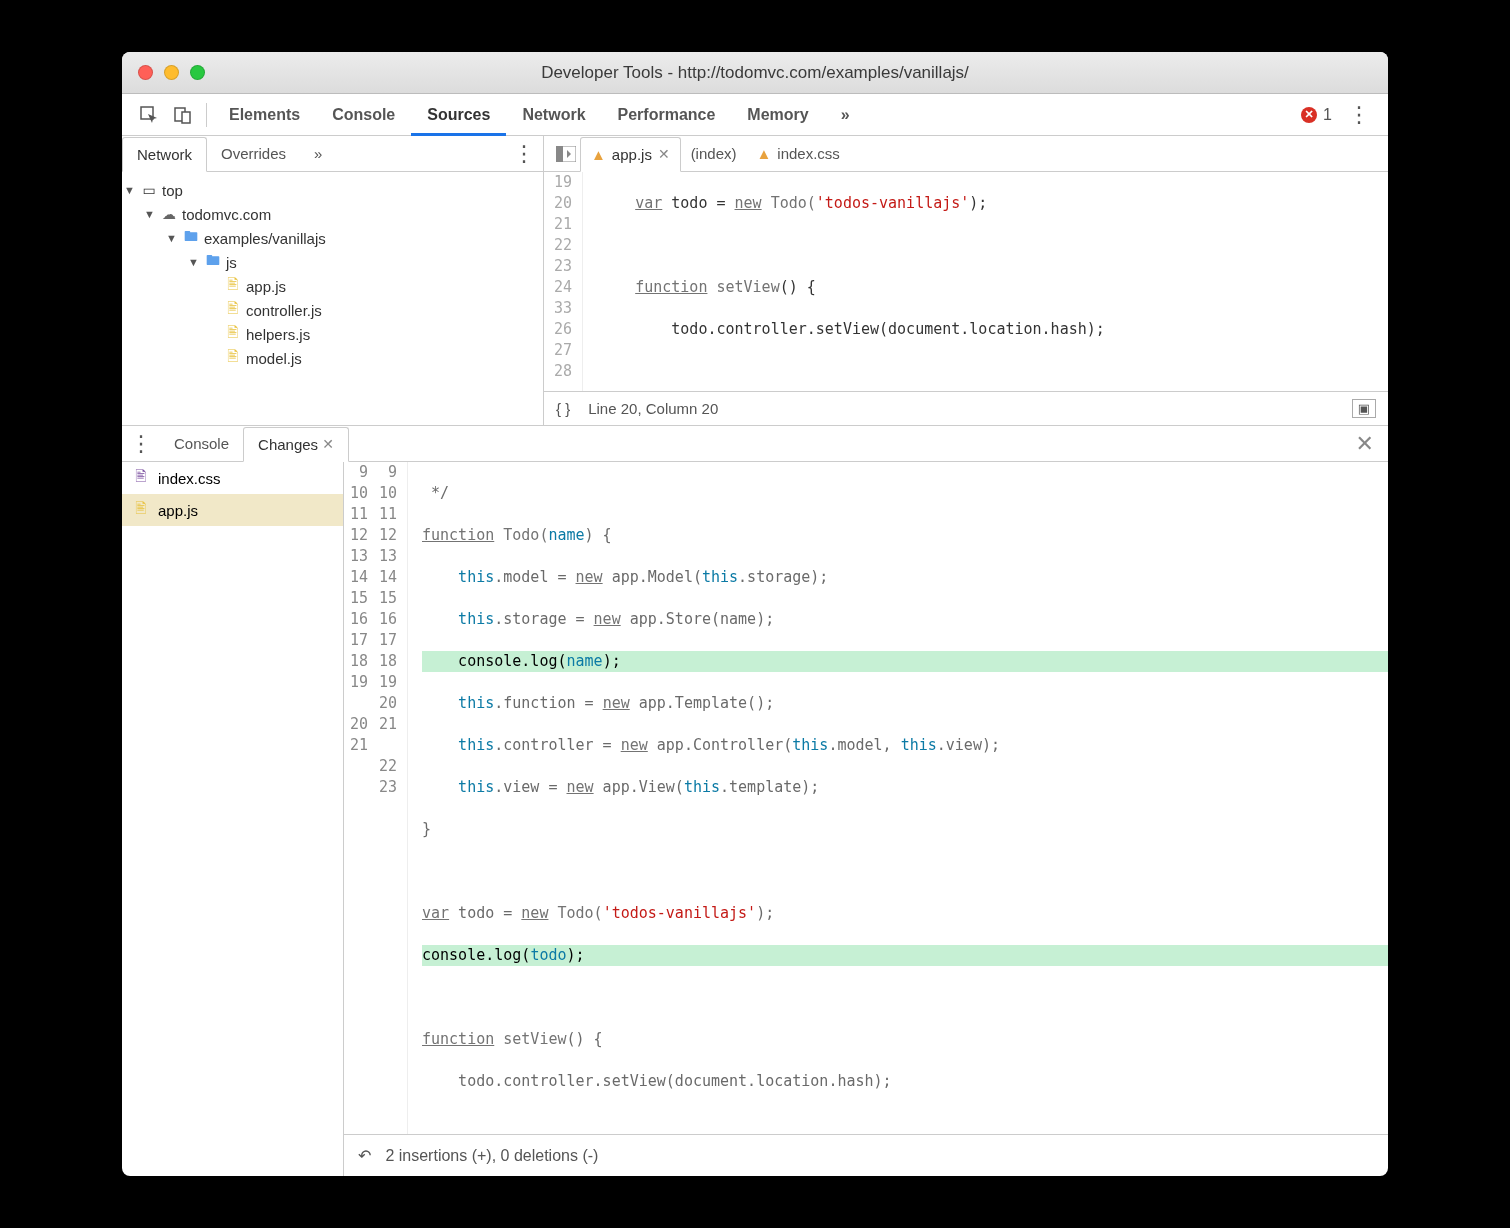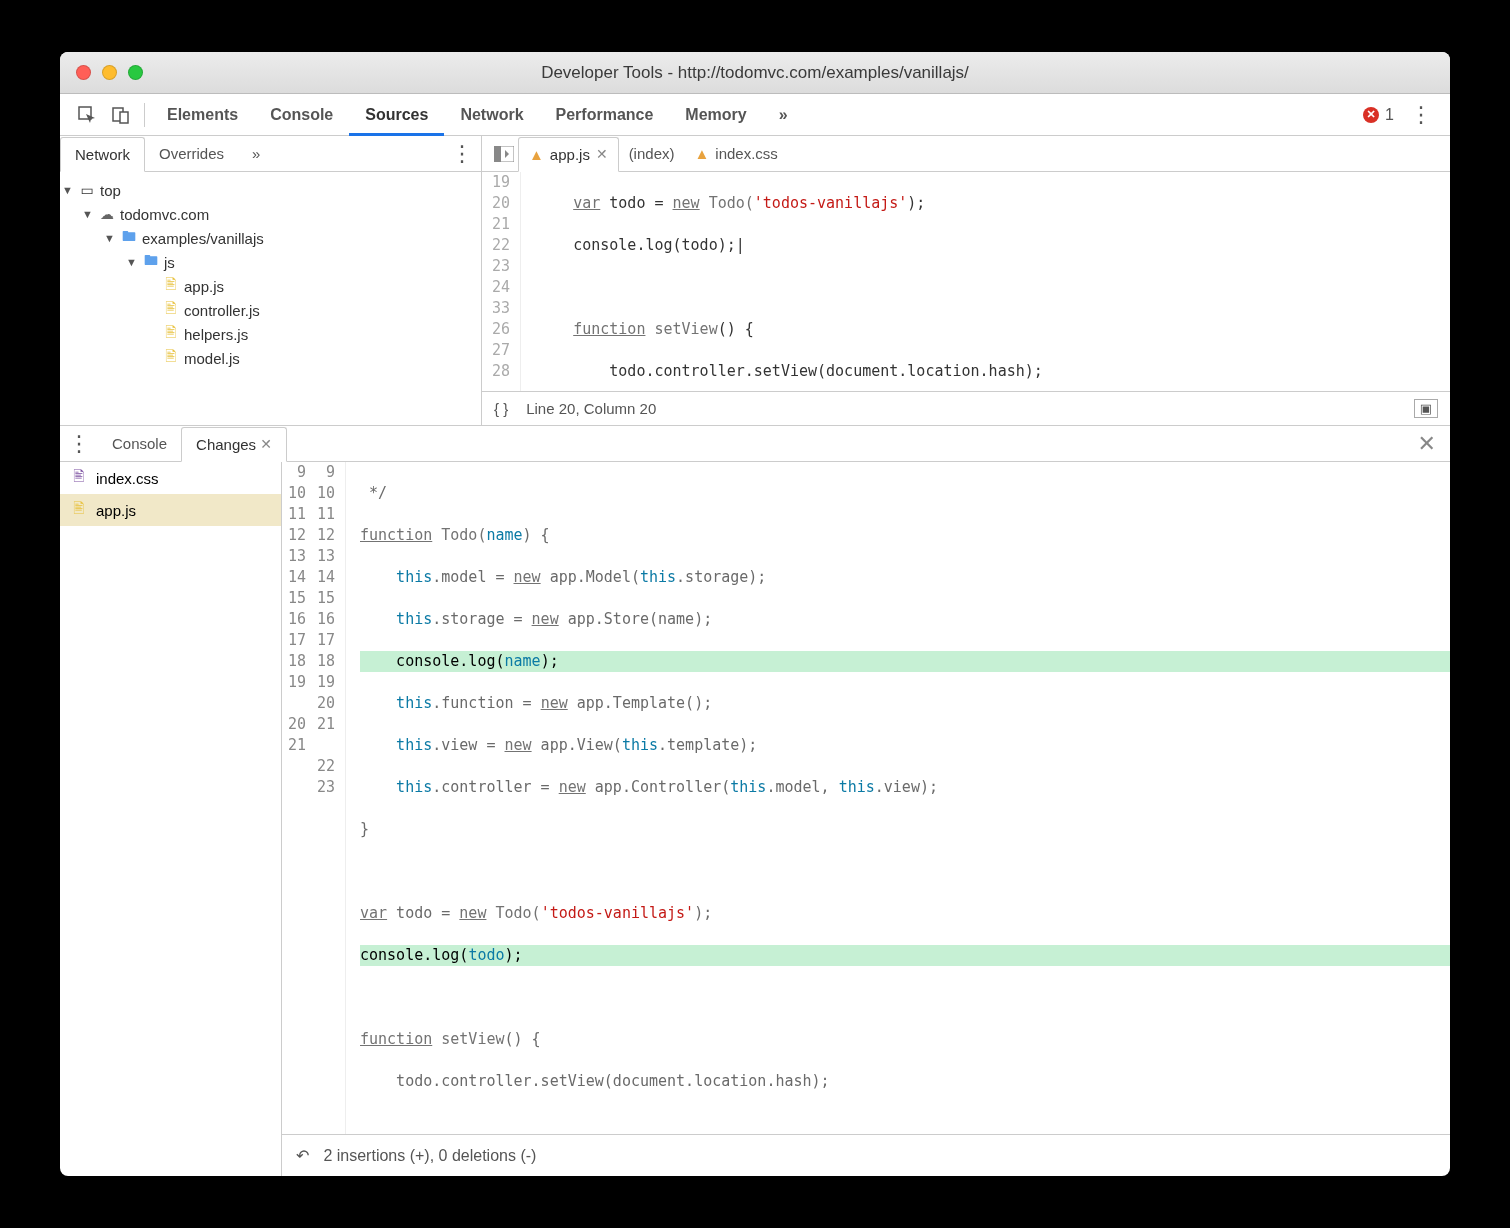--- a/index.html
+++ b/index.html
@@ -7,21 +7,21 @@
       background: #000;
       font-family: -apple-system, BlinkMacSystemFont, "Segoe UI", Helvetica, Arial, sans-serif;
       font-size: 13px;
       width: 1510px;
       height: 1228px;
       display: flex;
       align-items: center;
       justify-content: center;
     }
     .window {
-      width: 1390px;
+      width: 1266px;
       background: #fff;
       border-radius: 8px;
       overflow: hidden;
       box-shadow: 0 30px 80px rgba(0,0,0,0.5);
     }
     .titlebar {
       height: 42px;
       background: linear-gradient(#ececec, #dcdcdc);
       border-bottom: 1px solid #bcbcbc;
       display: flex;
@@ -219,21 +219,20 @@
 <div>22</div>
 <div>23</div>
 <div>24</div>
 <div>33</div>
 <div>26</div>
 <div>27</div>
 <div>28</div>
         </div>
         <div class="codelines">
 <div>    <span class="kw">var</span><span> todo = </span><span class="kw">new</span><span class="fn"> Todo(</span><span class="str">'todos-vanillajs'</span><span>);</span></div>
-<div>    <span>console.log(todo);|</span></div>
 <div> </div>
 <div>    <span class="kw">function</span><span class="fn"> setView</span><span>() {</span></div>
 <div>    <span>    todo.controller.setView(document.location.hash);</span></div>
 
 
 
 
         </div>
       </div>
       <div class="editor-status">
@@ -305,22 +304,22 @@
                 <div>23</div>
             </div>
           </div>
           <div class="diff-lines">
 <div class="fadeadd"><span> */</span></div>
 <div class="fadeadd"><span class="kw">function</span><span class="fn"> Todo(</span><span class="id">name</span><span>) {</span></div>
 <div class="fadeadd"><span class="id">    this</span><span>.model = </span><span class="kw">new</span><span> app.Model(</span><span class="id">this</span><span>.storage);</span></div>
 <div class="fadeadd"><span class="id">    this</span><span>.storage = </span><span class="kw">new</span><span> app.Store(name);</span></div>
 <div class="added"><span>    console.log(</span><span class="id">name</span><span>);</span></div>
 <div class="fadeadd"><span class="id">    this</span><span>.function = </span><span class="kw">new</span><span> app.Template();</span></div>
+<div class="fadeadd"><span class="id">    this</span><span>.controller = </span><span class="kw">new</span><span> app.Controller(</span><span class="id">this</span><span>.model, </span><span class="id">this</span><span>.view);</span></div>
 <div class="fadeadd"><span class="id">    this</span><span>.view = </span><span class="kw">new</span><span> app.View(</span><span class="id">this</span><span>.template);</span></div>
-<div class="fadeadd"><span class="id">    this</span><span>.controller = </span><span class="kw">new</span><span> app.Controller(</span><span class="id">this</span><span>.model, </span><span class="id">this</span><span>.view);</span></div>
 <div class="fadeadd"><span>}</span></div>
 <div>&nbsp;</div>
 <div class="fadeadd"><span class="kw">var</span><span> todo = </span><span class="kw">new</span><span class="fn"> Todo(</span><span class="str">'todos-vanillajs'</span><span>);</span></div>
 <div class="added"><span>console.log(</span><span class="id">todo</span><span>);</span></div>
 <div>&nbsp;</div>
 <div class="fadeadd"><span class="kw">function</span><span class="fn"> setView</span><span>() {</span></div>
 <div class="fadeadd"><span>    todo.controller.setView(document.location.hash);</span></div>
           </div>
         </div>
         <div class="diff-status">

